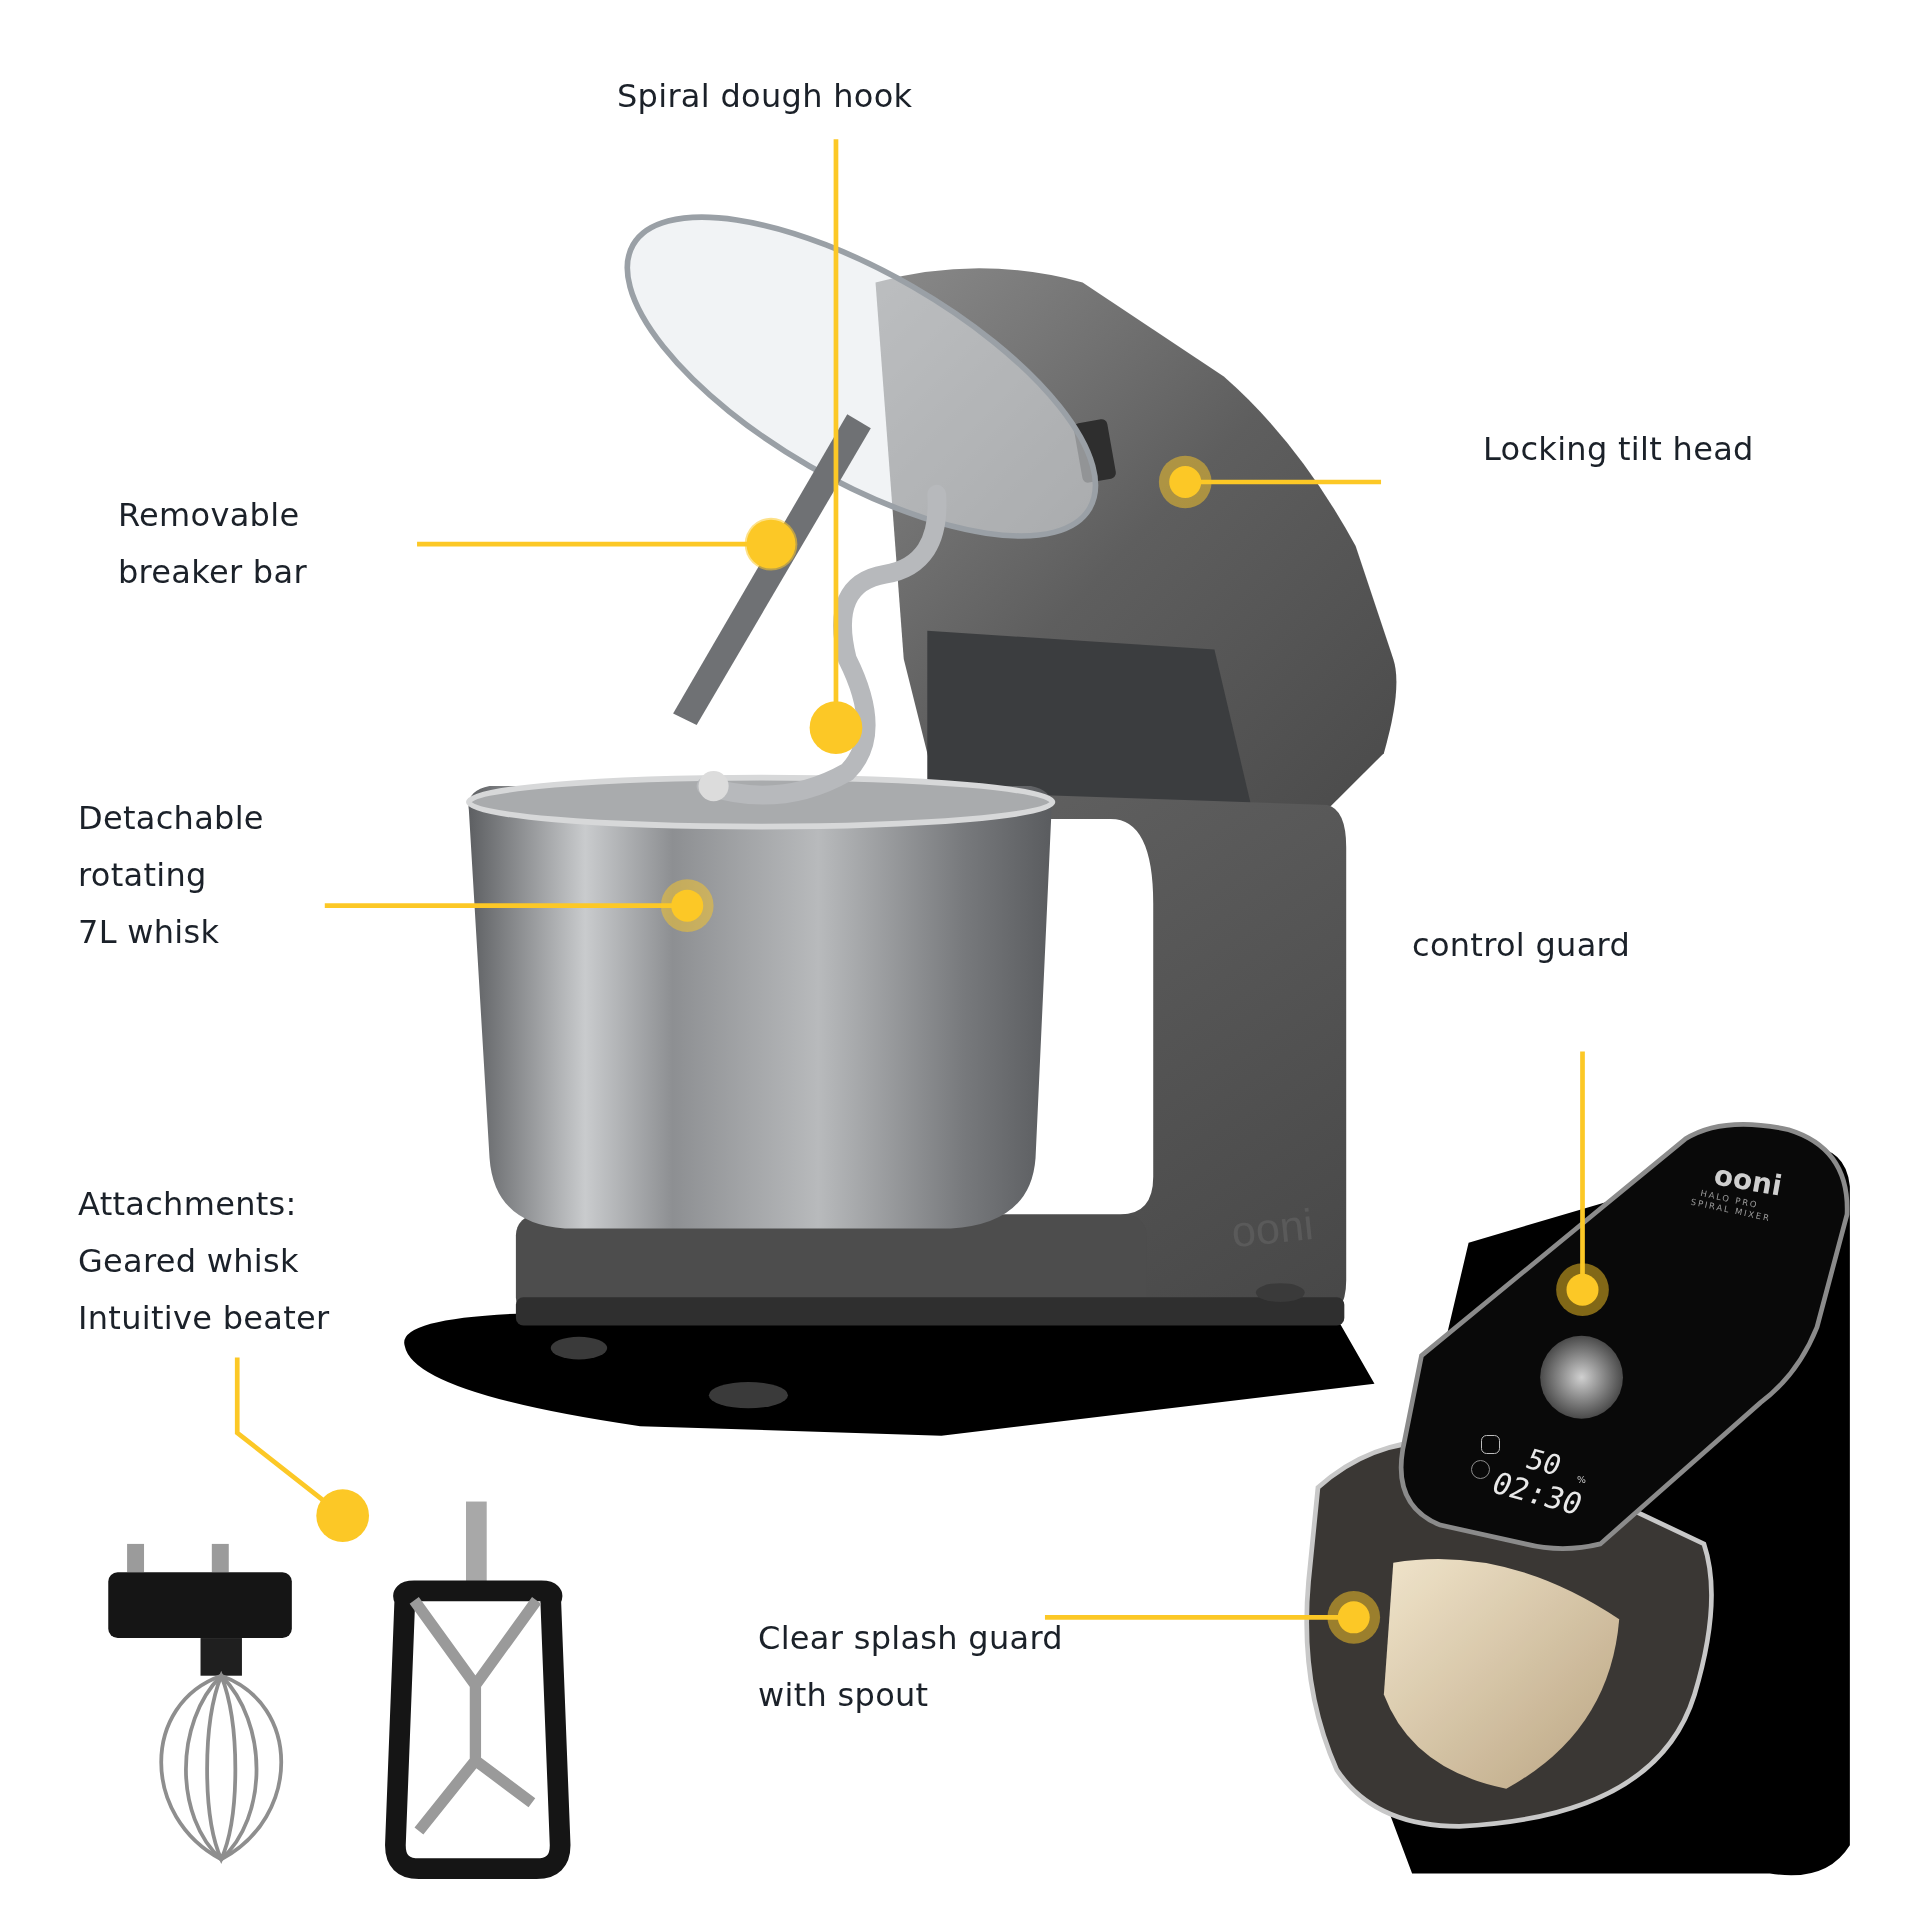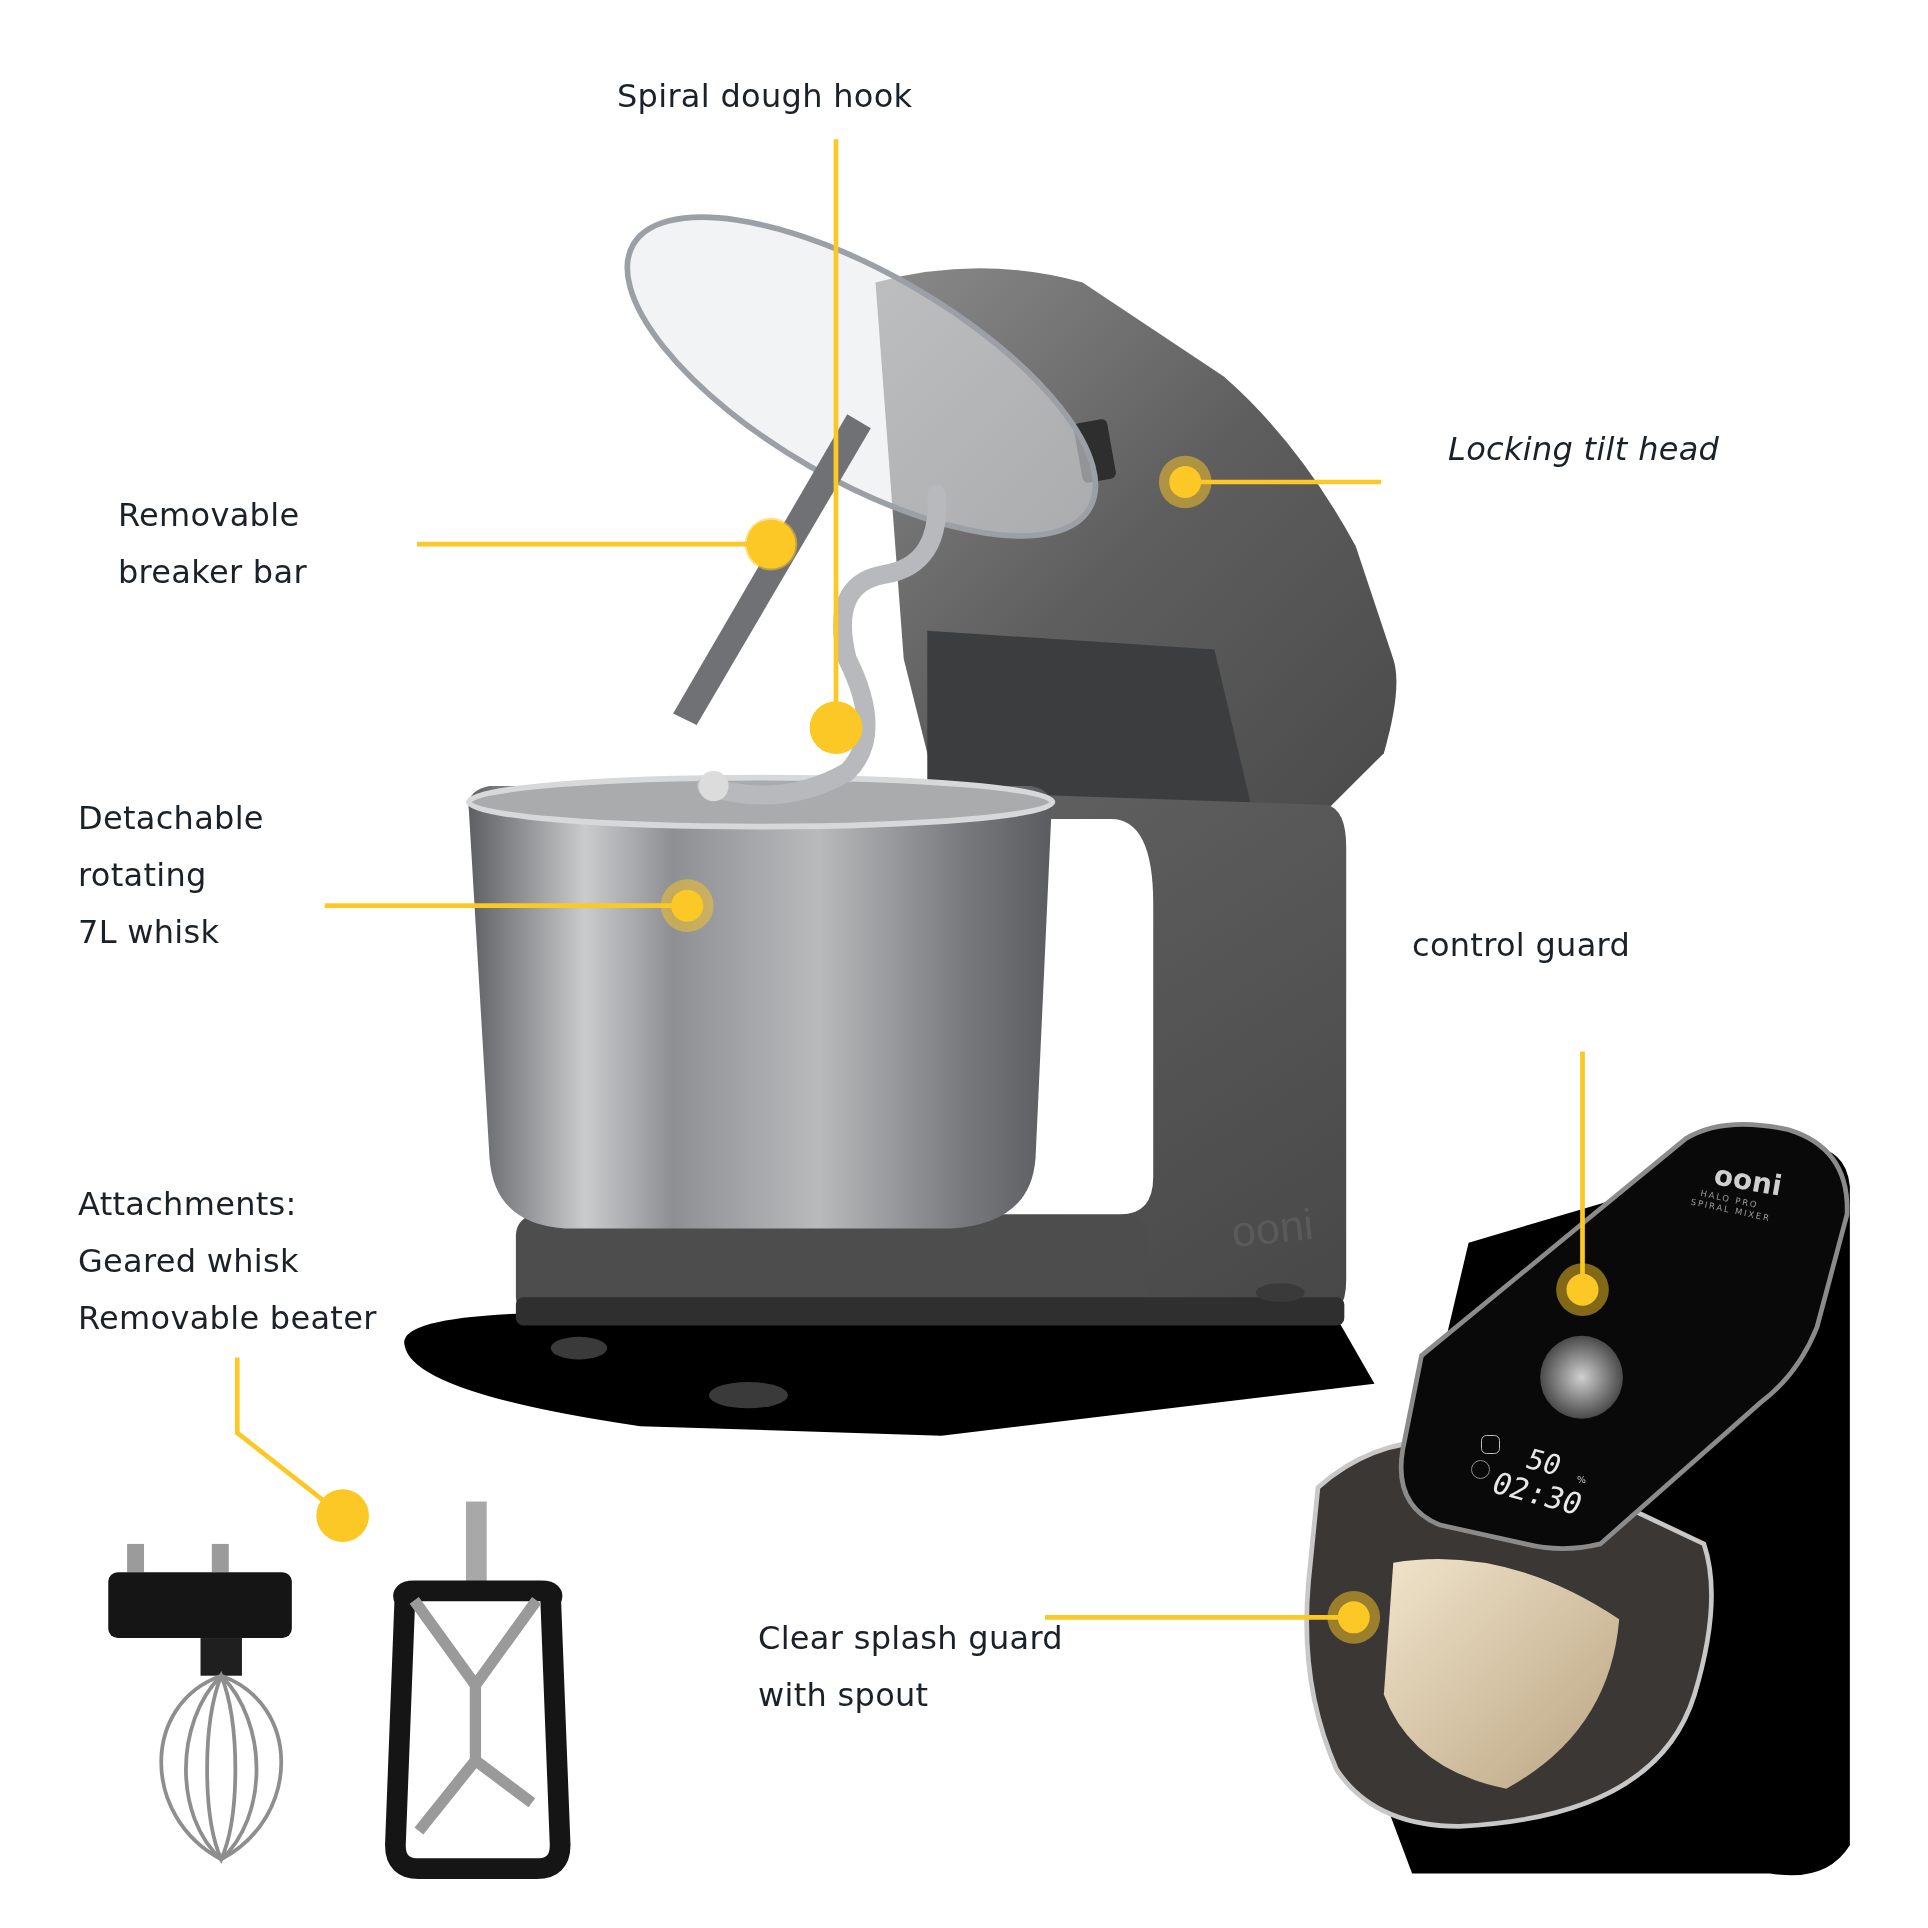--- a/index.html
+++ b/index.html
@@ -129,33 +129,33 @@
   </g>
 </svg>
 
 <div class="label" style="left:617px;top:68px;">
   <span>Spiral dough hook</span>
 </div>
 <div class="label" style="left:118px;top:487px;">
   <span>Removable</span>
   <span>breaker bar</span>
 </div>
-<div class="label" style="left:1448px;top:421px;font-style:italic;">
+<div class="label" style="left:1483px;top:421px;">
   <span>Locking tilt head</span>
 </div>
 <div class="label" style="left:78px;top:790px;">
   <span>Detachable</span>
   <span>rotating</span>
   <span>7L whisk</span>
 </div>
 <div class="label" style="left:1412px;top:917px;">
   <span>control guard</span>
 </div>
 <div class="label" style="left:78px;top:1176px;">
   <span>Attachments:</span>
   <span>Geared whisk</span>
-  <span>Removable beater</span>
+  <span>Intuitive beater</span>
 </div>
 <div class="label" style="left:758px;top:1610px;">
   <span>Clear splash guard</span>
   <span>with spout</span>
 </div>
 
 
 </body></html>

